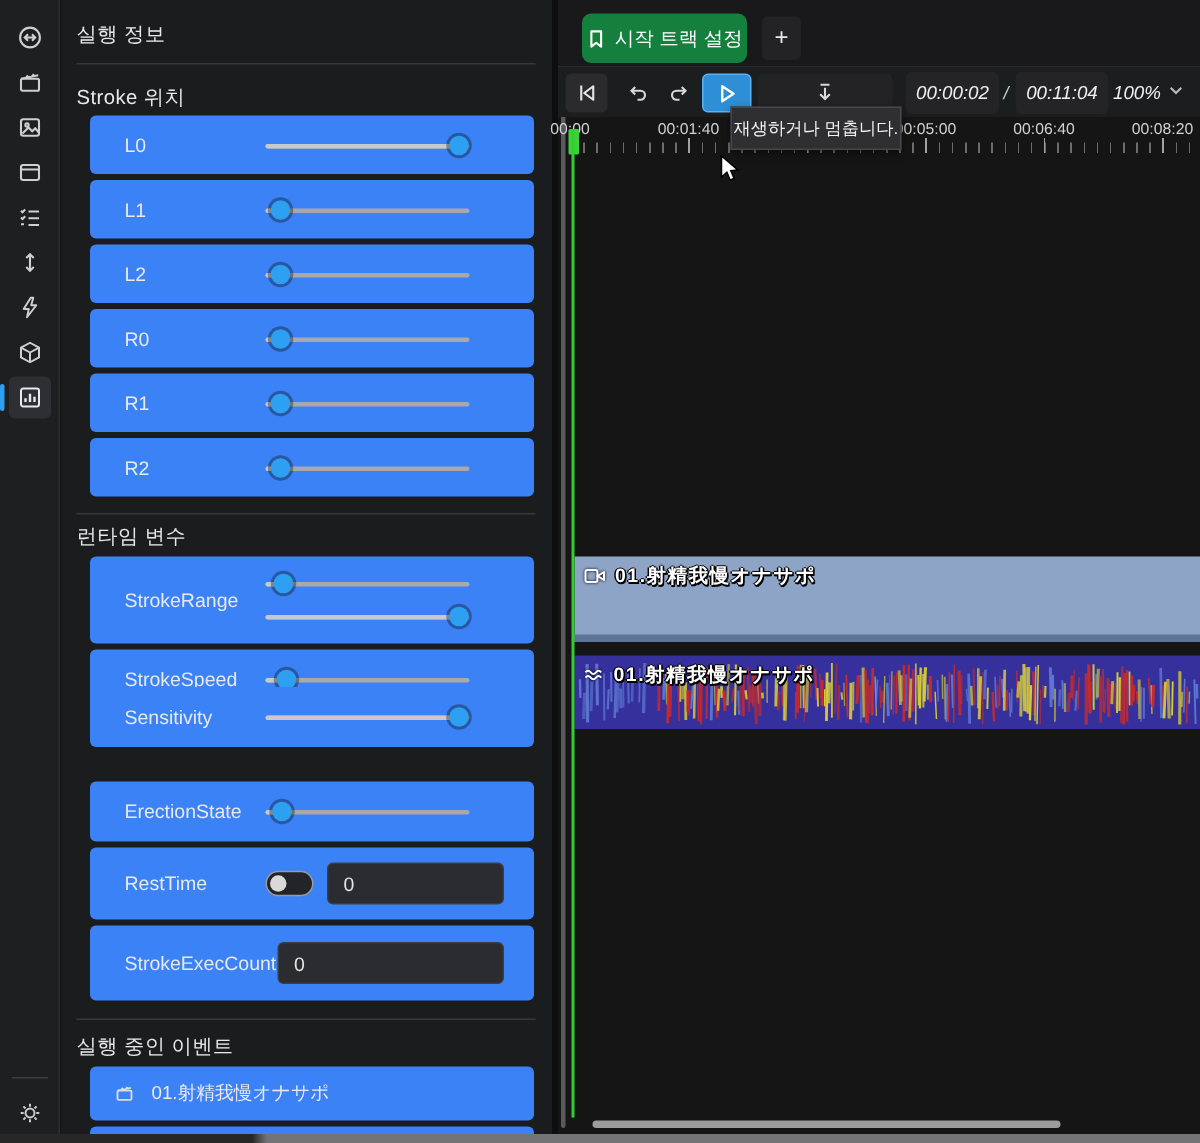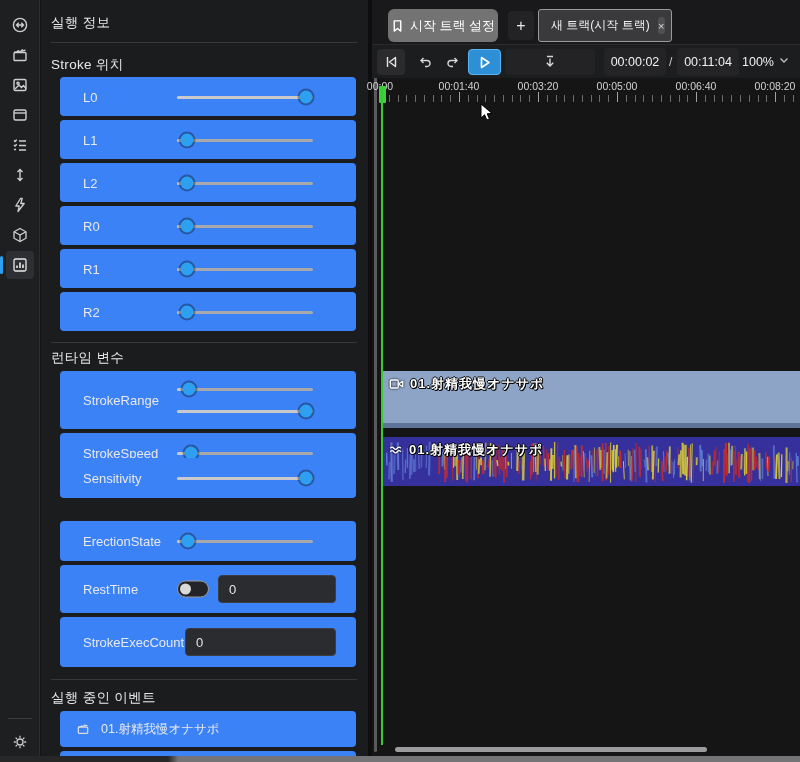--- a/index.html
+++ b/index.html
@@ -42,33 +42,33 @@
 
   
   #timeline { position:absolute; left:372px; top:0; width:428px; height:762px; background:#151516; }
   #panel-gap { position:absolute; left:368px; top:0; width:4px; height:762px; background:#0e0e0e; }
   #v-scrollbar { position:absolute; left:2px; top:52px; width:3px; height:700px;
     background:#5a5a5c; border-radius:2px; }
 
   #tabbar { position:absolute; left:0; top:0; width:428px; height:45px; background:#19191b;
     border-bottom:1px solid #2a2a2c; }
   #start-track-btn { position:absolute; left:16px; top:9px; width:110px; height:33px;
-    background:#737373; border-radius:6px; display:flex; align-items:center; justify-content:center;
+    background:#15803d; border-radius:6px; display:flex; align-items:center; justify-content:center;
     gap:6px; color:#fff; font-size:13px; }
   #new-tab-btn { position:absolute; left:136px; top:11px; width:26px; height:29px;
     background:#232325; border-radius:4px; display:flex; align-items:center; justify-content:center;
     color:#e8e8e8; font-size:16px; }
   #track-tab { position:absolute; left:166px; top:9px; width:134px; height:33px; background:#3a3a3d;
     border:1px solid #9a9a9c; border-radius:3px; display:flex; align-items:center;
     padding:0 6px 0 12px; gap:8px; }
   #track-tab .tab-label { font-size:12px; color:#f0f0f0; white-space:nowrap; }
   #tab-close { width:17px; height:17px; background:#4f4f52; border-radius:3px; color:#ddd;
     font-size:11px; display:flex; align-items:center; justify-content:center; margin-left:auto; }
 
-  #toolbar { position:absolute; left:0; top:45px; width:428px; height:33px; background:#1c1d1f; }
+  #toolbar { position:absolute; left:0; top:45px; width:428px; height:33px; background:#1c1d1f;font-style:italic; }
   .tool-btn { position:absolute; top:4px; height:26px; display:flex; align-items:center;
     justify-content:center; border-radius:4px; color:#dedede; }
   #btn-skip-start { left:5px; width:28px; background:#2b2b2e; }
   #btn-undo { left:40px; width:26px; }
   #btn-redo { left:68px; width:26px; }
   #btn-play { left:96px; width:33px; background:#2e8fd6; border:1.5px solid #5ab3f2; }
   #btn-import-zone { left:133px; width:90px; background:#232326; }
   .time-box { position:absolute; top:3px; height:28px; background:#242427; border-radius:4px;
     display:flex; align-items:center; justify-content:center; font-size:12.5px; color:#f0f0f0; }
   #time-current { left:232px; width:62px; }
@@ -310,24 +310,20 @@
   <div id="tabbar">
     <div id="start-track-btn">
       <span>
         <svg width="13" height="14" viewBox="0 0 14 15" fill="none" stroke="#fff" stroke-width="1.5">
           <path d="M3.5 2h7v11L7 10.2 3.5 13z" stroke-linejoin="round"></path>
         </svg>
       </span>
       <span>시작 트랙 설정</span>
     </div>
     <div id="new-tab-btn">+</div>
-    <div id="track-tab">
-      <span class="tab-label">새 트랙(시작 트랙)</span>
-      <span id="tab-close">×</span>
-    </div>
   </div>
 
   <div id="toolbar">
     <div class="tool-btn" id="btn-skip-start">
       <svg width="16" height="16" viewBox="0 0 16 16" fill="none" stroke="#e6e6e6" stroke-width="1.4">
         <path d="M4.5 3v10M12.5 3.5 6.5 8l6 4.5z" stroke-linejoin="round"></path>
       </svg>
     </div>
     <div class="tool-btn" id="btn-undo">
       <svg width="16" height="16" viewBox="0 0 16 16" fill="none" stroke="#d8d8d8" stroke-width="1.4">
@@ -372,20 +368,21 @@
     <span class="ruler-label" style="left:8px">00:00</span>
     <span class="ruler-label" style="left:87px">00:01:40</span>
     <span class="ruler-label" style="left:166px">00:03:20</span>
     <span class="ruler-label" style="left:245px">00:05:00</span>
     <span class="ruler-label" style="left:324px">00:06:40</span>
     <span class="ruler-label" style="left:403px">00:08:20</span>
     <div id="ruler-ticks-minor"></div>
     <div id="ruler-ticks-major"></div>
   </div>
 
+  <div id="tooltip">재생하거나 멈춥니다.</div>
 
   <div id="playhead-handle"></div>
   <div id="playhead-line"></div>
 
   <div class="clip" id="clip-video">
     <div class="clip-label-row">
       <span class="clip-icon">
         <svg width="15" height="12" viewBox="0 0 17 13" fill="none" stroke="#fff" stroke-width="1.5">
           <rect x="1.5" y="2" width="9" height="9" rx="1.5"></rect>
             <path d="M10.5 6.5 15.5 3.5v6z" stroke-linejoin="round"></path>

